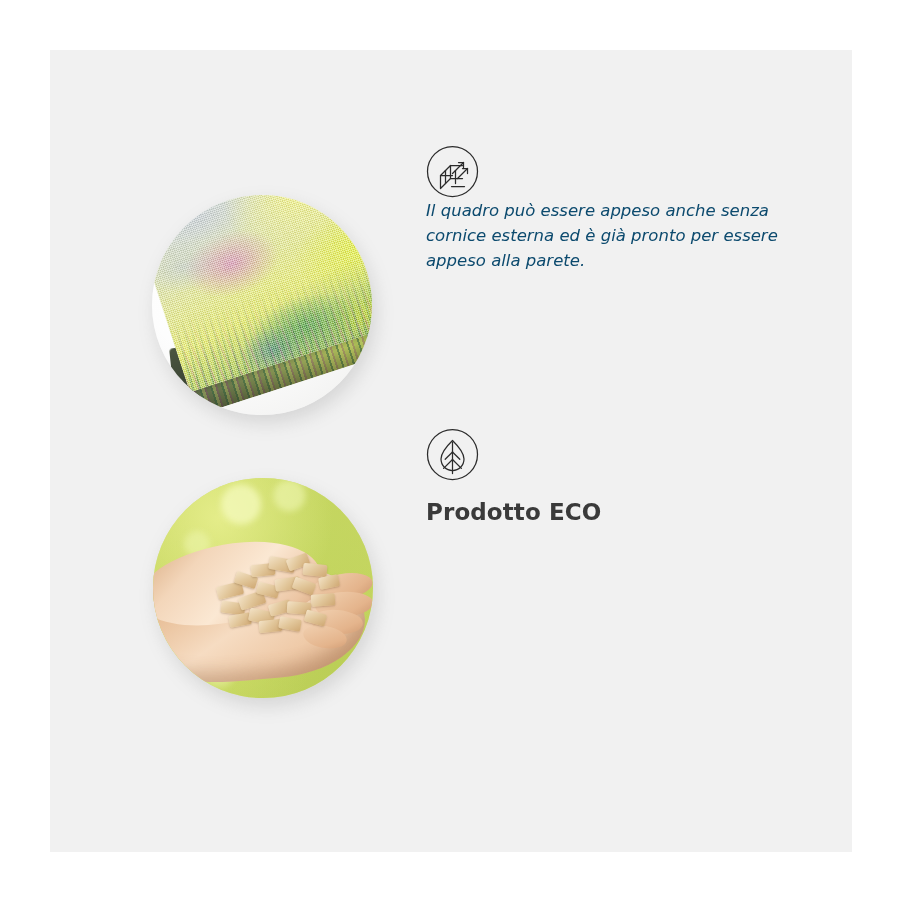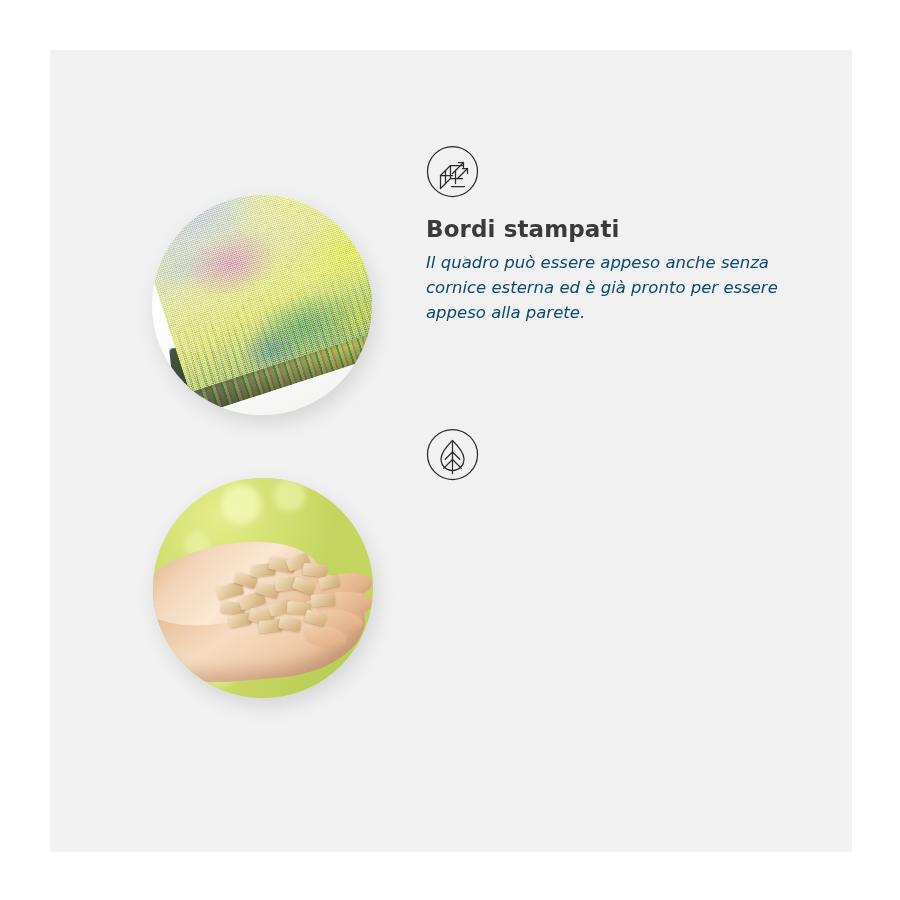--- a/index.html
+++ b/index.html
@@ -283,21 +283,20 @@
           <path d="M14.5 30.5 L26.5 30.5"></path>
           <path d="M19.5 25.5 L19.5 38.5"></path>
           <path d="M29.5 25.5 L29.5 38.5"></path>
           <path d="M26.5 28.5 L37.5 17.5"></path>
           <path d="M32.5 17.5 L37.5 17.5 L37.5 22.5"></path>
           <path d="M31.5 33.5 L41.5 23.5"></path>
           <path d="M36.5 23.5 L41.5 23.5 L41.5 28.5"></path>
           <path d="M25.5 41.5 L38.5 41.5"></path>
         </svg>
       </span>
-      <h2 class="feature-title">Bordi stampati</h2>
       <p class="feature-desc">Il quadro può essere appeso anche senza cornice esterna ed è già pronto per essere appeso alla parete.</p>
     </div>
   </div>
 
   <div class="feature" id="feature-eco">
 
     <div class="media-shadow" id="shadow-eco"></div>
 
     <div class="media" id="media-eco">
       <div class="eco-bg"></div>
@@ -338,16 +337,17 @@
           <circle cx="26.5" cy="26.5" r="25"></circle>
           <path d="M26.5 12.5 C33.8 19.6 38 25.2 38 31.1 C38 37.7 32.9 42.5 26.5 42.5
                    C20.1 42.5 15 37.7 15 31.1 C15 25.2 19.2 19.6 26.5 12.5 Z"></path>
           <path d="M26.5 14 L26.5 45.5"></path>
           <path d="M26.5 24 L19.2 31.3"></path>
           <path d="M26.5 24 L33.8 31.3"></path>
           <path d="M26.5 31.5 L17.6 40.4"></path>
           <path d="M26.5 31.5 L35.4 40.4"></path>
         </svg>
       </span>
+      <h2 class="feature-title">Prodotto ECO</h2>
     </div>
   </div>
 
 </div>
 
 </body></html>

